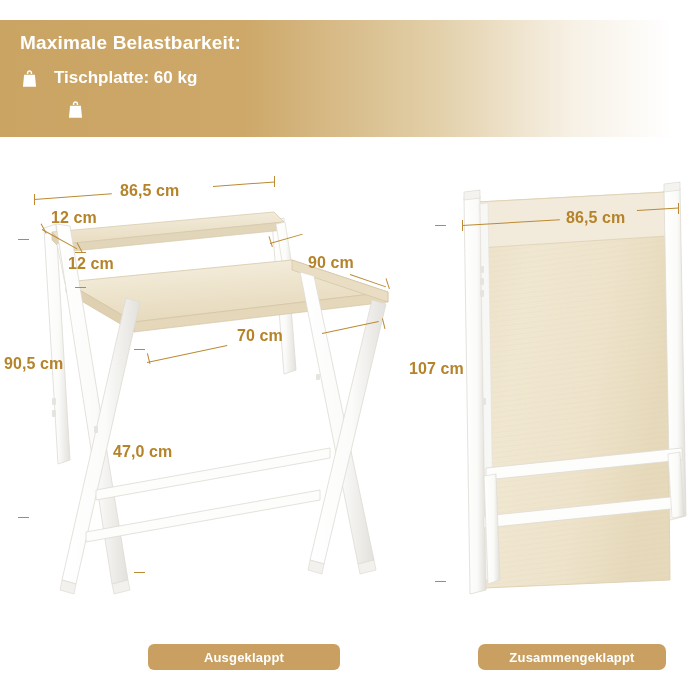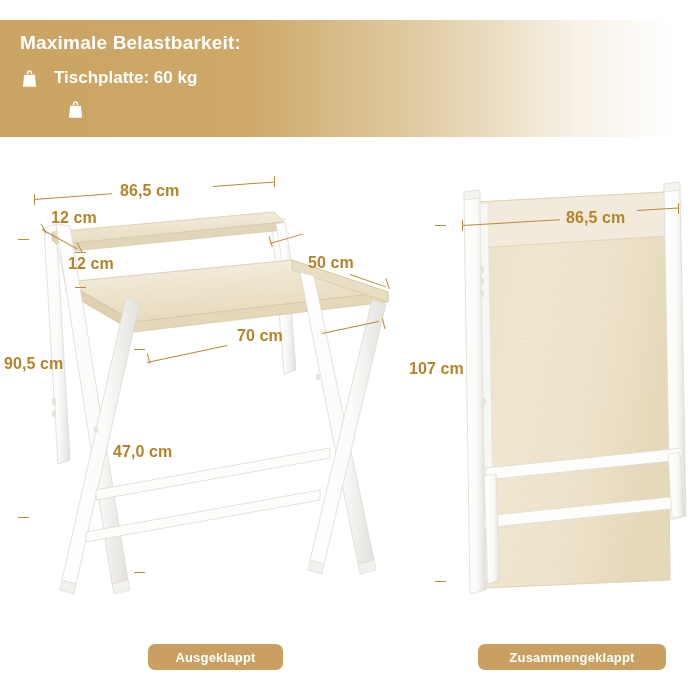--- a/index.html
+++ b/index.html
@@ -40,21 +40,21 @@
   .tick.h{height:1.4px;width:11px;}
   .slant{position:absolute;transform-origin:0 50%;height:1.4px;background:#bb8a33;}
 
   
   .pill{
     position:absolute;height:26px;border-radius:7px;background:#c9a062;
     color:#ffffff;font-size:13px;font-weight:bold;
     display:flex;align-items:center;justify-content:center;
     letter-spacing:.2px;
   }
-  #pill-open{left:148px;top:644px;width:135px;}
+  #pill-open{left:148px;top:644px;width:192px;border-radius:6px;}
   #pill-folded{left:478px;top:644px;width:188px;}
 
   svg{display:block;}
 </style>
 </head>
 <body>
 
 <div id="stage">
 
   <div class="banner">
@@ -142,21 +142,21 @@
   <div class="slant" style="left:42px;top:229px;width:40px;transform:rotate(29deg);"></div>
   <div class="tick h" style="left:38px;top:228px;transform:rotate(62deg);"></div>
   <div class="tick h" style="left:74px;top:247px;transform:rotate(62deg);"></div>
 
   <div class="dimtxt" style="left:68px;top:255px;">12 cm</div>
   <div class="vline" style="left:80px;top:253px;height:10px;"></div>
   <div class="vline" style="left:80px;top:275px;height:13px;"></div>
   <div class="tick h" style="left:75px;top:252px;"></div>
   <div class="tick h" style="left:75px;top:287px;"></div>
 
-  <div class="dimtxt" style="left:308px;top:254px;">50 cm</div>
+  <div class="dimtxt" style="left:308px;top:254px;">90 cm</div>
   <div class="slant" style="left:270px;top:243px;width:34px;transform:rotate(-16deg);"></div>
   <div class="slant" style="left:350px;top:274px;width:38px;transform:rotate(19deg);"></div>
   <div class="tick h" style="left:265px;top:241px;transform:rotate(72deg);"></div>
   <div class="tick h" style="left:382px;top:283px;transform:rotate(72deg);"></div>
 
   <div class="dimtxt" style="left:237px;top:327px;">70 cm</div>
   <div class="slant" style="left:147px;top:362px;width:82px;transform:rotate(-12deg);"></div>
   <div class="slant" style="left:322px;top:333px;width:58px;transform:rotate(-12deg);"></div>
   <div class="tick h" style="left:143px;top:358px;transform:rotate(76deg);"></div>
   <div class="tick h" style="left:378px;top:323px;transform:rotate(76deg);"></div>

